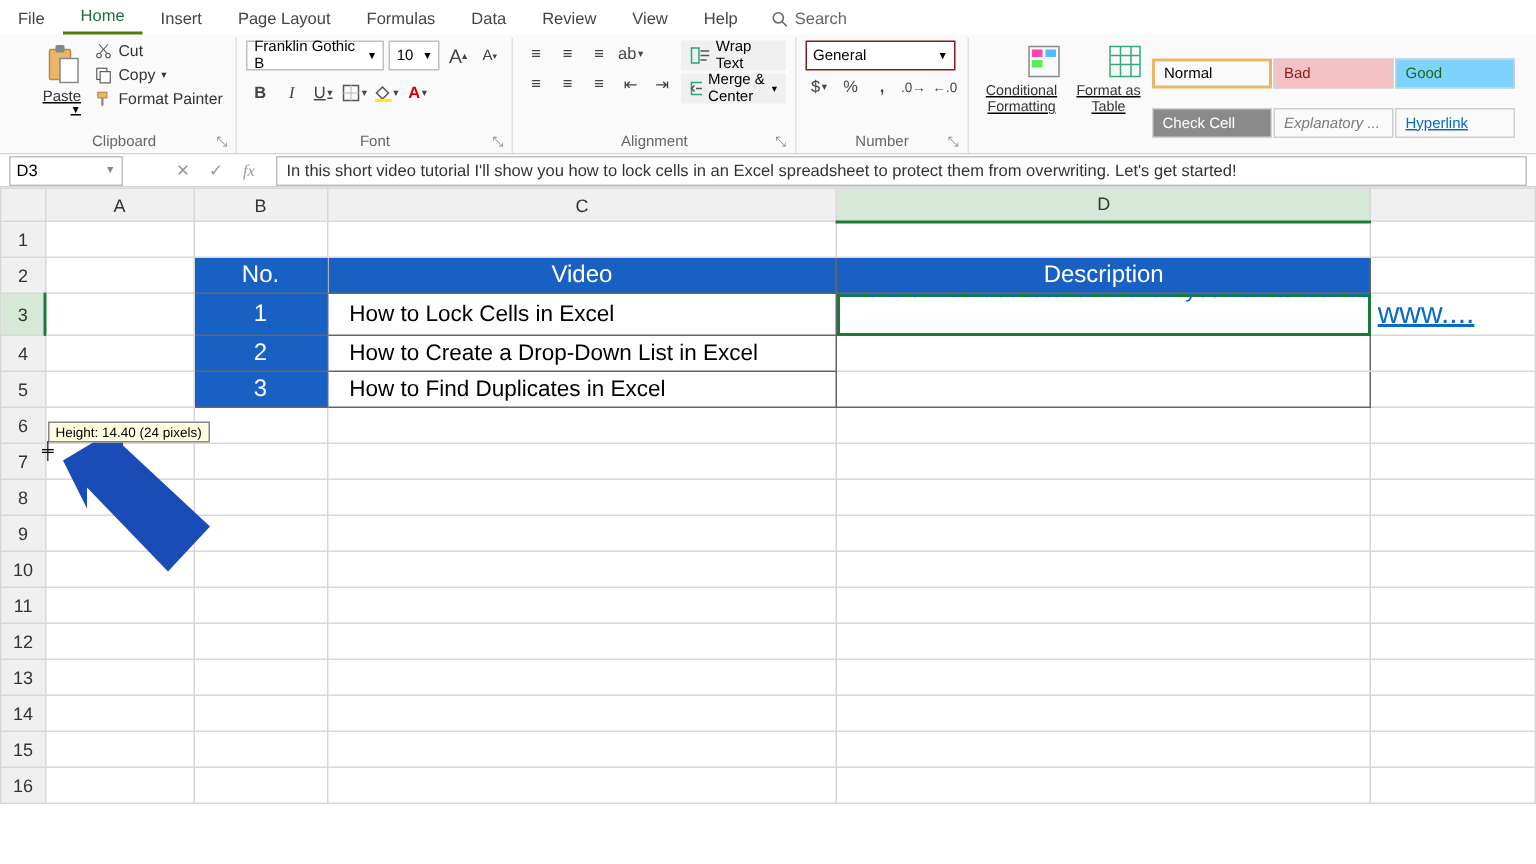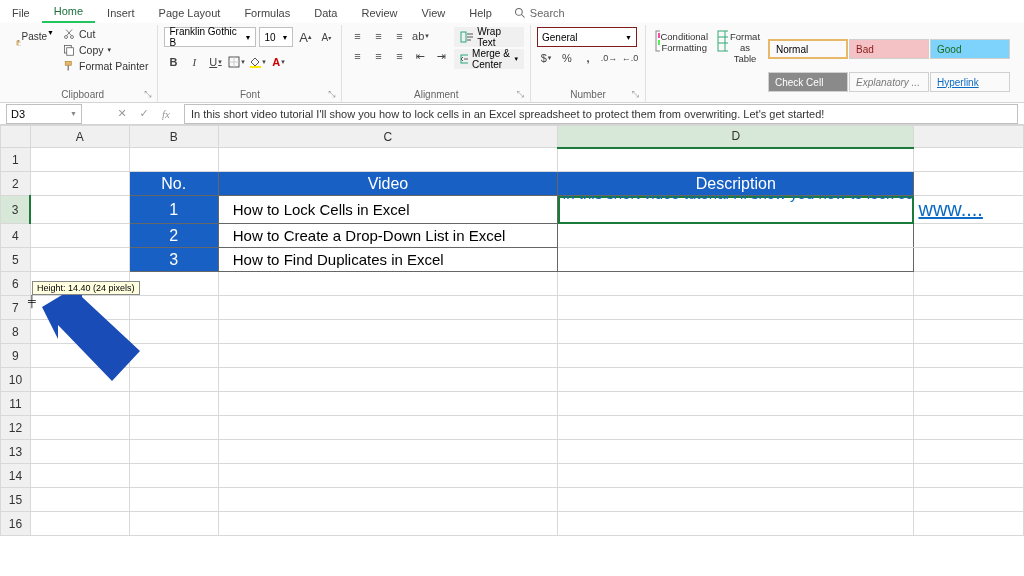--- a/index.html
+++ b/index.html
@@ -1,33 +1,33 @@
 <!DOCTYPE html>
 <html><head>
 <meta charset="utf-8">
 <style>
 * { box-sizing: border-box; margin: 0; padding: 0; }
 body { font-family: "Segoe UI", Tahoma, sans-serif; font-size: 11px; background: #fff; overflow: hidden; width: 1024px; height: 576px; }
 
 
 .tabbar { display: flex; align-items: flex-end; height: 23px; background: #fff; }
 .tab { padding: 4px 12px; font-size: 11px; color: #444; cursor: pointer; }
-.tab.active { color: #1a6f3a; border-bottom: 2px solid #22c55e; }
+.tab.active { color: #1a6f3a; border-bottom: 2px solid #4d7c0f; }
 .search-wrap { display: flex; align-items: center; padding: 4px 10px; color: #666; }
 .search-wrap svg { margin-right: 4px; }
 
 
 .ribbon { display: flex; height: 80px; border-bottom: 1px solid #d4d4d4; background: #fafafa; padding: 2px 8px 0 8px; }
 .group { display: flex; flex-direction: column; justify-content: space-between; border-right: 1px solid #e0e0e0; padding: 2px 6px 0 6px; position: relative; }
 .group:last-child { border-right: none; }
 .group-label { text-align: center; font-size: 10px; color: #666; padding: 2px 0; position: relative; }
 .group-label .launcher { position: absolute; right: 0; bottom: 2px; font-size: 9px; color: #888; cursor: pointer; }
 .group-body { display: flex; align-items: flex-start; flex: 1; gap: 4px; }
 
-.bigbtn { display: flex; flex-direction: row; align-items: flex-start; justify-content: center; width: 42px; padding: 2px; cursor: pointer; }
+.bigbtn { display: flex; flex-direction: column; align-items: flex-end; justify-content: center; width: 42px; padding: 2px; cursor: pointer; text-decoration: underline; }
 .bigbtn .lbl { font-size: 10px; color: #333; margin-top: 2px; text-align: center; }
 .stack { display: flex; flex-direction: column; gap: 2px; }
 .smallbtn { display: flex; align-items: center; gap: 4px; font-size: 10.5px; color: #333; padding: 1px 3px; cursor: pointer; white-space: nowrap; }
 
 .fontrow { display: flex; gap: 3px; align-items: center; margin-bottom: 4px; }
 .fontname { width: 92px; height: 20px; border: 1px solid #c0c0c0; background: #fff; font-size: 10px; padding: 2px 4px; display: flex; align-items: center; justify-content: space-between; }
 .fontsize { width: 34px; height: 20px; border: 1px solid #c0c0c0; background: #fff; font-size: 10px; padding: 2px 4px; display: flex; align-items: center; justify-content: space-between; }
 .iconbtn { width: 18px; height: 18px; display: inline-flex; align-items: center; justify-content: center; cursor: pointer; color: #444; font-size: 11px; position: relative; }
 .iconbtn .dd { font-size: 7px; margin-left: 1px; }
 .row { display: flex; gap: 3px; align-items: center; }

